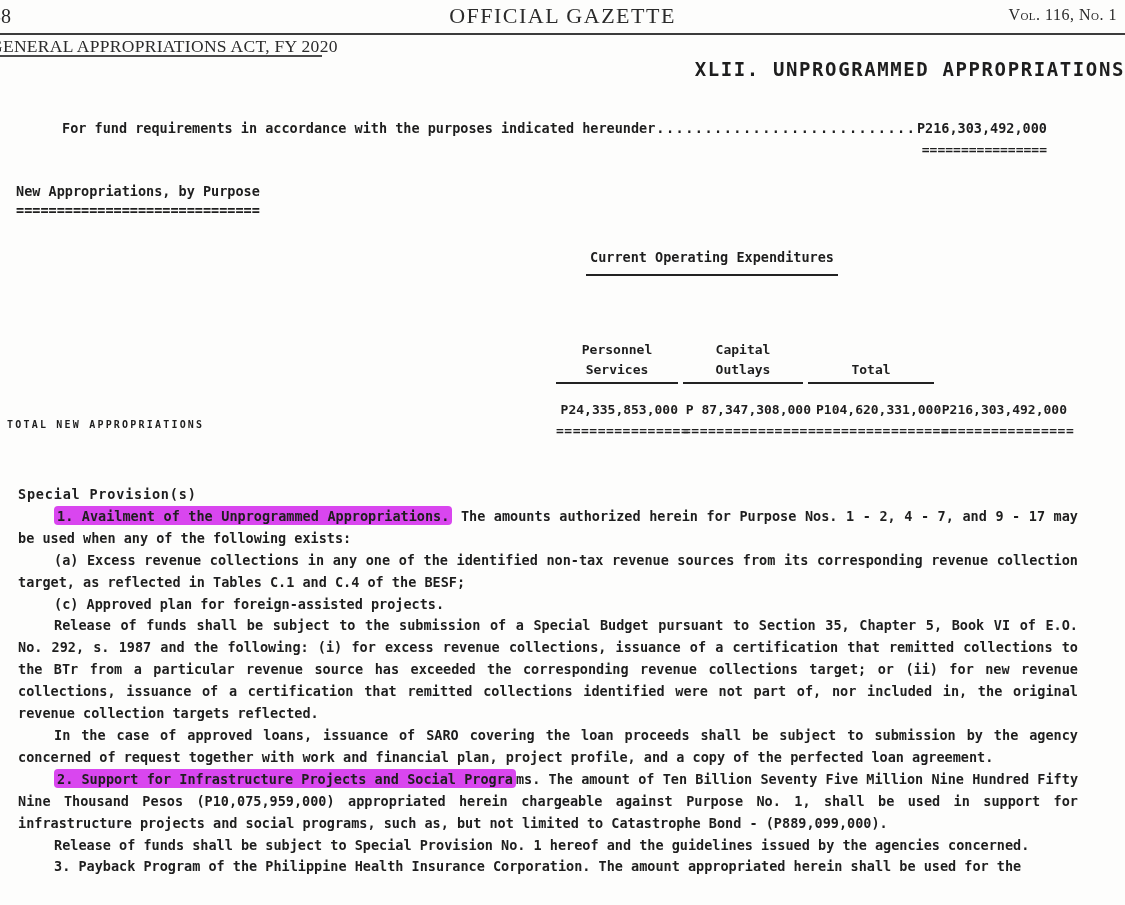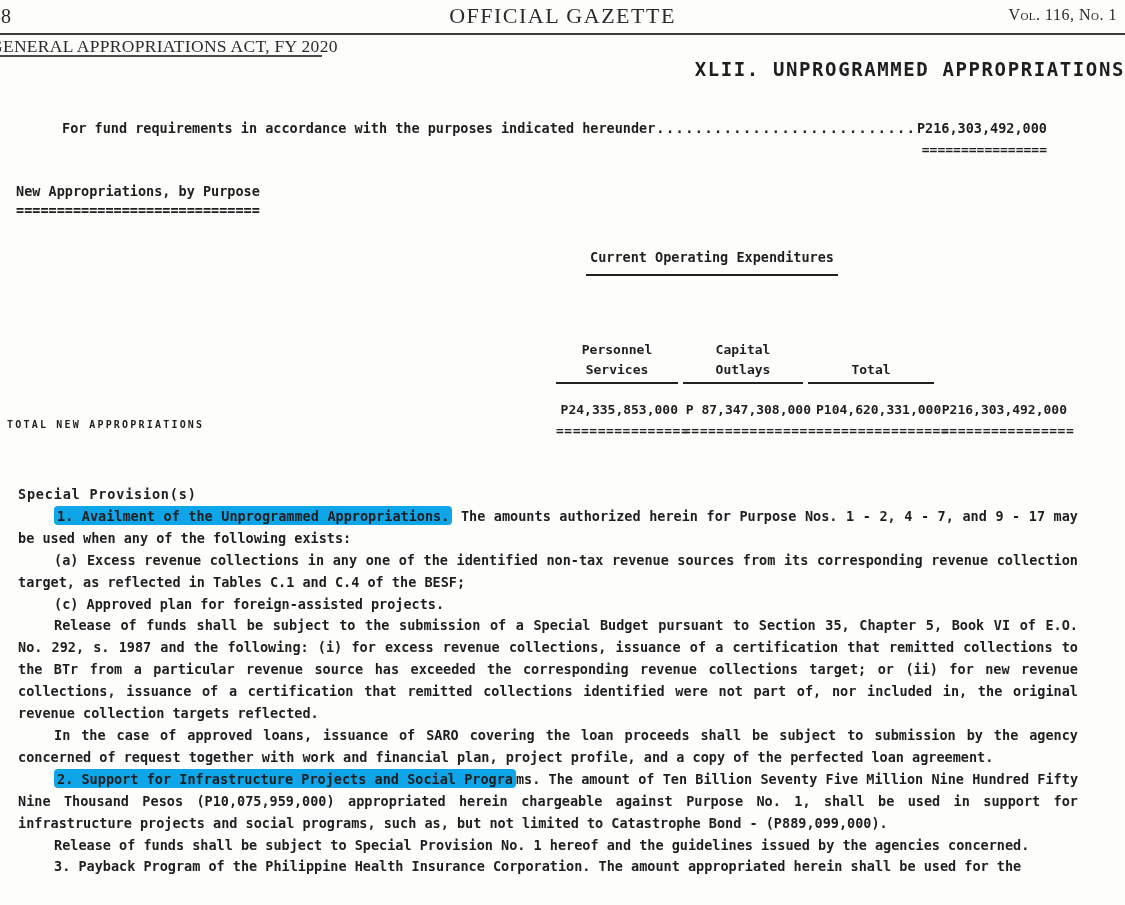--- a/index.html
+++ b/index.html
@@ -43,21 +43,21 @@
   .totalgrid { position:absolute; top:399px; left:556px; display:flex; gap:5px;
     font-weight:bold; font-size:13px; line-height:21px; }
   .totalgrid .cell { text-align:right; }
   .totalgrid .eq { letter-spacing:0.5px; }
 
   
   .provisions { position:absolute; top:484px; left:18px; width:1060px;
     font-weight:bold; font-size:13.5px; line-height:21.9px; text-align:justify; }
   .prov-head { letter-spacing:0.8px; }
   .provisions p { margin:0; text-indent:36px; }
-  .hl { background:#0ea5e9; border-radius:4px; padding:1.5px 3px;
+  .hl { background:#d946ef; border-radius:4px; padding:1.5px 3px;
     box-decoration-break:clone; -webkit-box-decoration-break:clone; }
 </style>
 </head>
 <body>
 
 <div class="page">
 
   <div class="serif pagenum">58</div>
   <div class="serif gz-title">OFFICIAL GAZETTE</div>
   <div class="serif vol">Vol. 116, No. 1</div>

